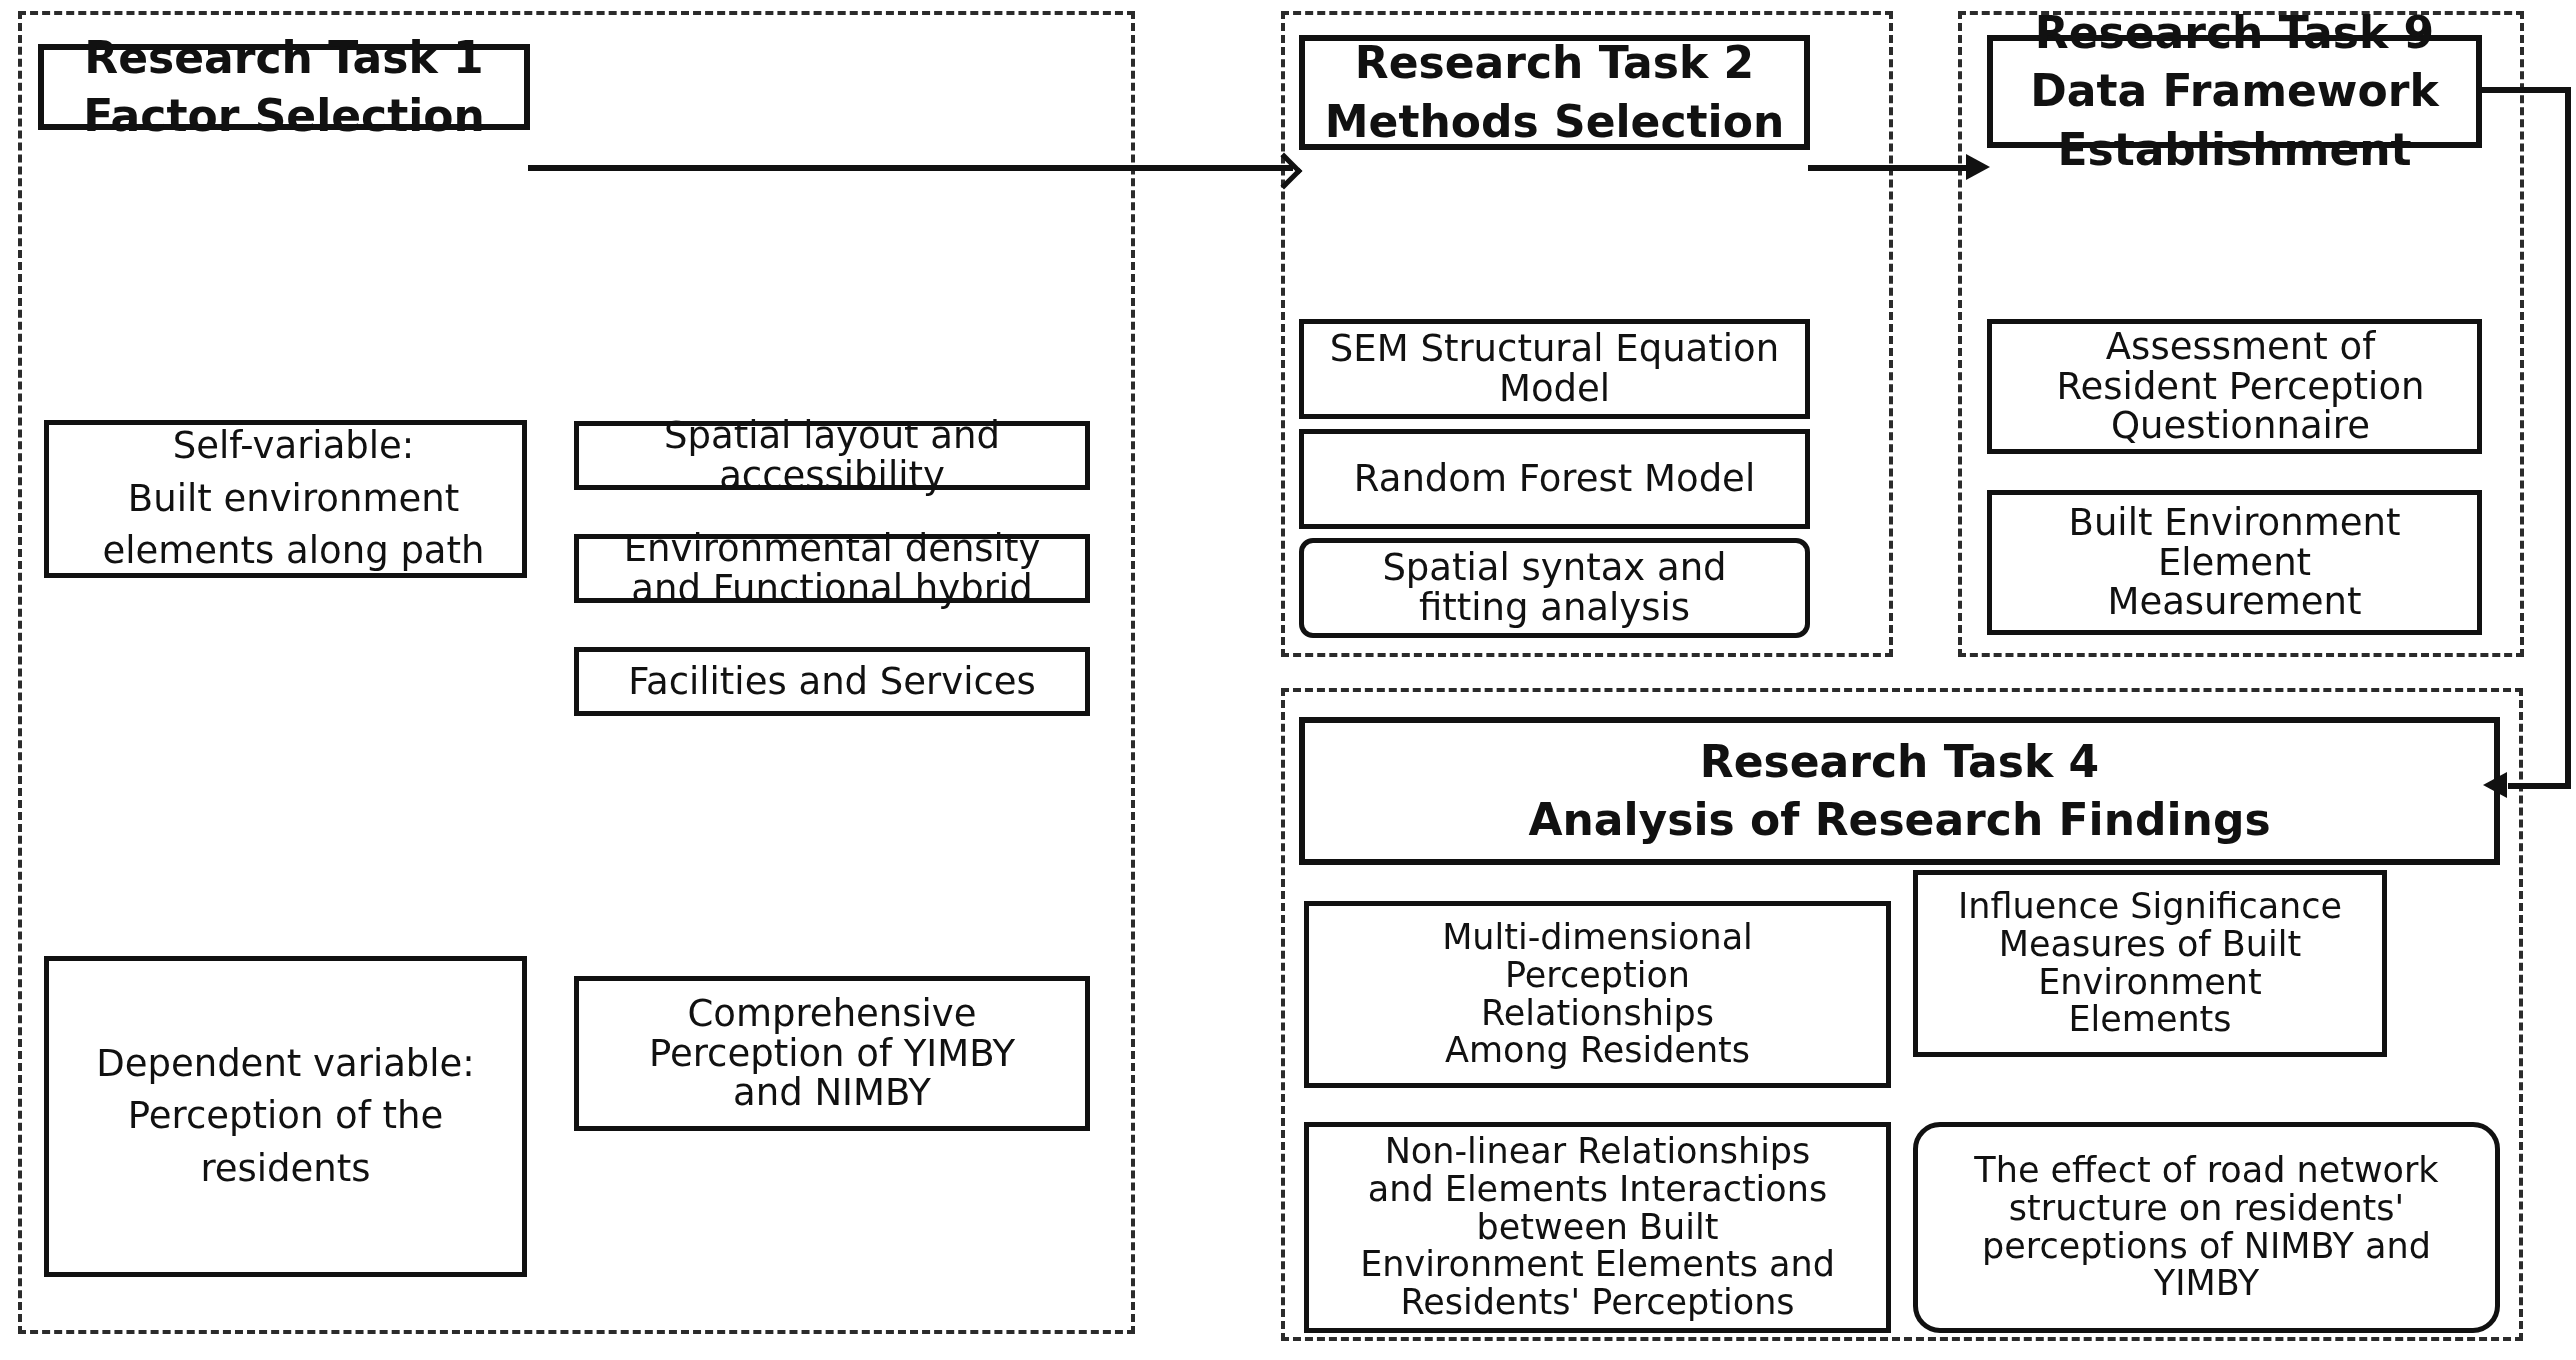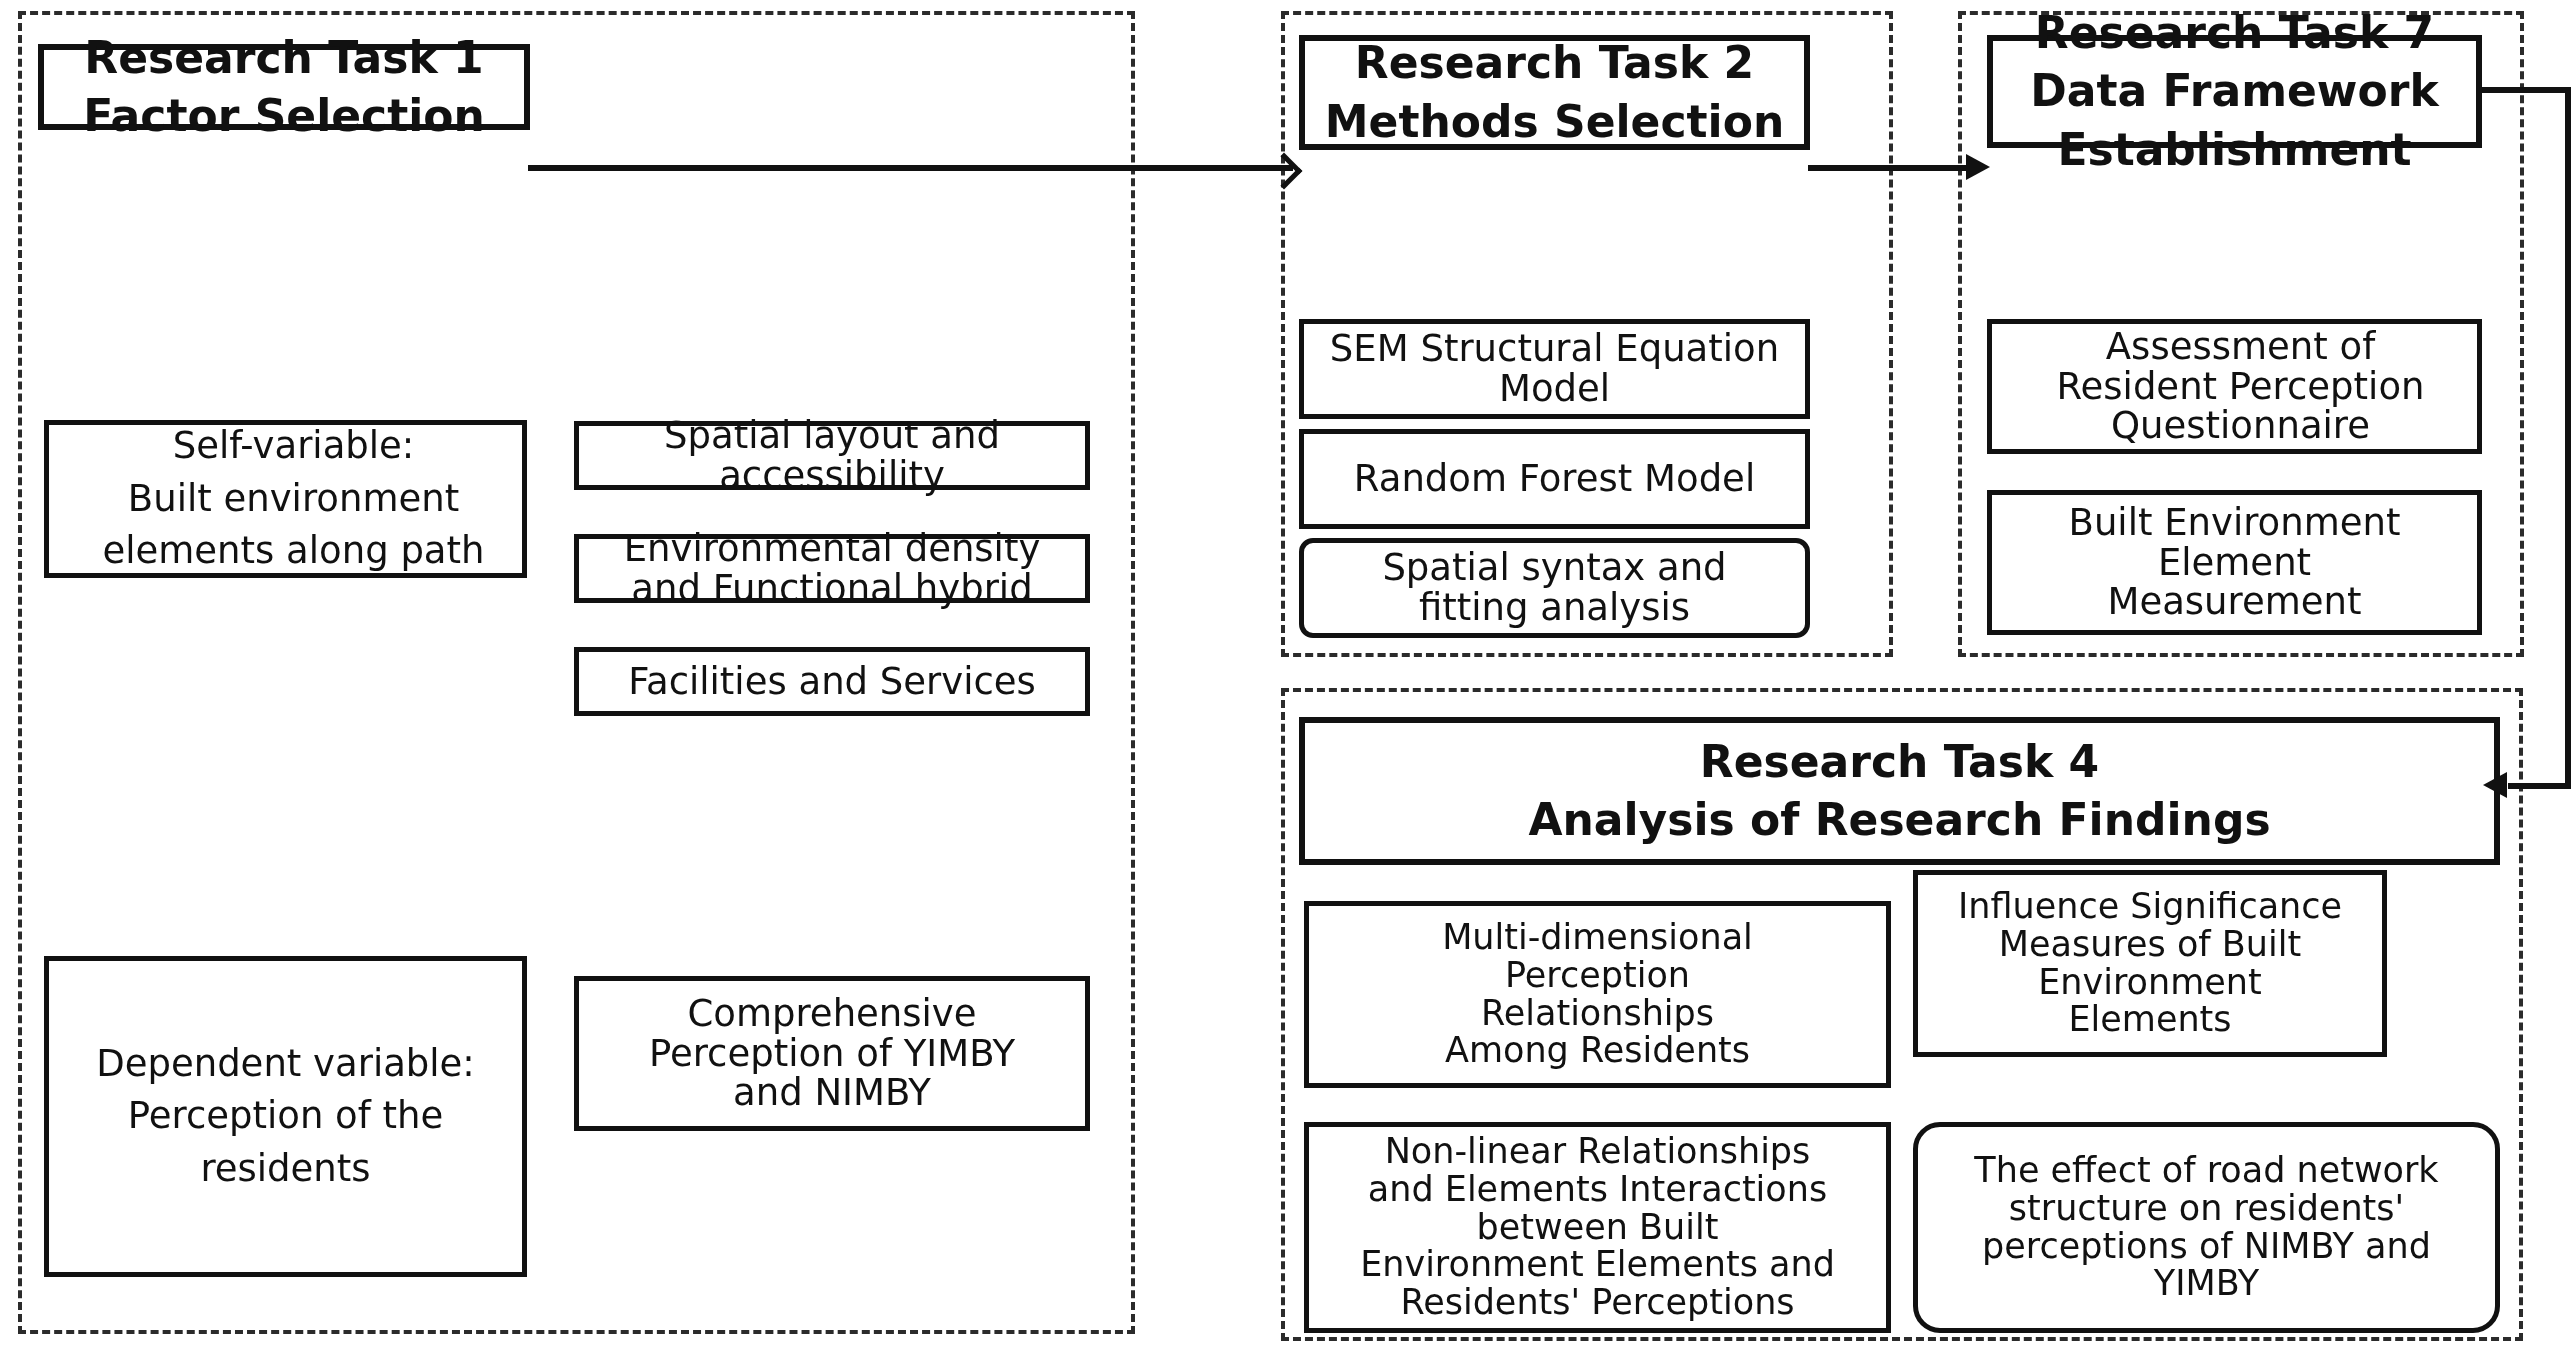--- a/index.html
+++ b/index.html
@@ -159,21 +159,21 @@
     <span class="txt">Random Forest Model</span>
   </div>
   <div class="box sub-box" style="left:1299px; top:538px; width:511px; height:100px;border-radius:14px;">
     <span class="txt">Spatial syntax and
 fitting analysis</span>
   </div>
 
   <div class="panel" style="left:1958px; top:11.3px; width:566px; height:646px;"></div>
 
   <div class="box title-box" style="left:1987px; top:35px; width:495px; height:113px;">
-    <span class="txt">Research Task 7
+    <span class="txt">Research Task 9
 Data Framework
 Establishment</span>
   </div>
 
   <div class="box sub-box" style="left:1987px; top:319px; width:495px; height:135px;padding-left:20px;">
     <span class="txt">Assessment of
 Resident Perception
 Questionnaire</span>
   </div>
   <div class="box sub-box" style="left:1987px; top:490px; width:495px; height:145px;">

